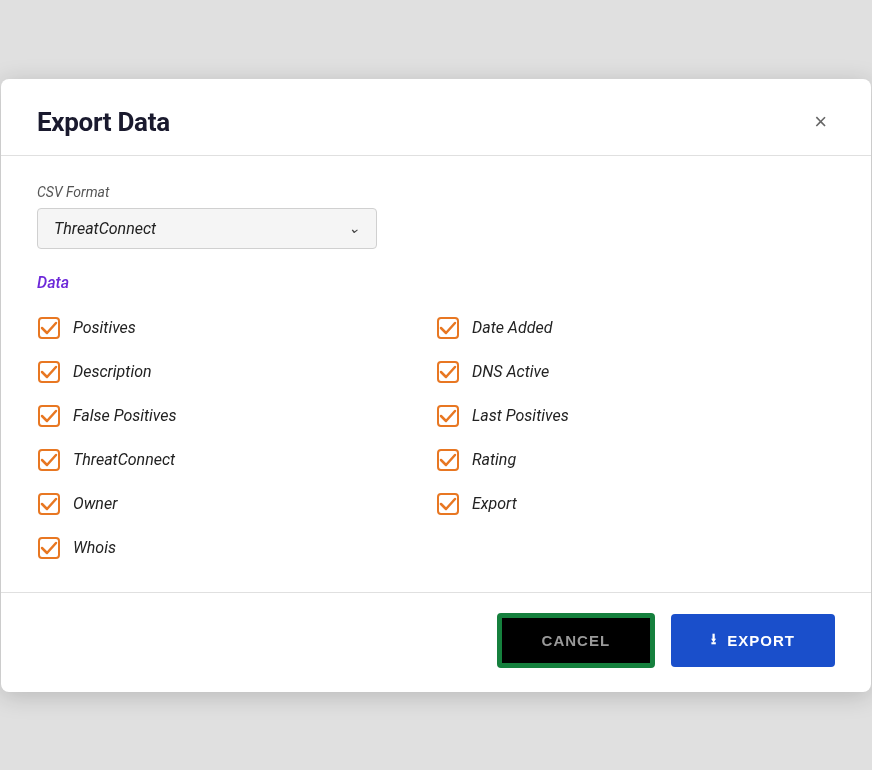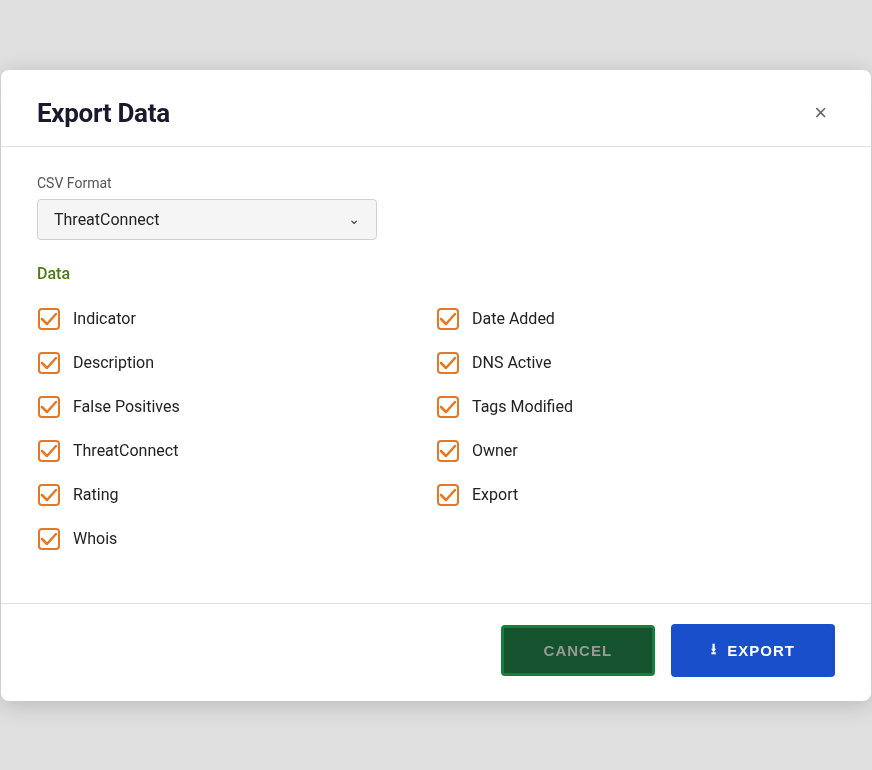--- a/index.html
+++ b/index.html
@@ -54,21 +54,22 @@
       border: none;
       cursor: pointer;
       font-size: 22px;
       color: #666;
       padding: 4px 8px;
       line-height: 1;
       border-radius: 4px;
     }
 
     .modal-body {
-      padding: 28px 36px 32px 36px;
+      padding: 28px 36px 12px 36px;
+      font-style: italic;
     }
 
     .section-label {
       font-size: 14px;
       color: #555;
       margin-bottom: 8px;
       font-weight: 400;
     }
 
     .dropdown-wrapper {
@@ -91,21 +92,21 @@
     }
 
     .dropdown-arrow {
       font-size: 14px;
       color: #444;
     }
 
     .data-section-label {
       font-size: 16px;
       font-weight: 500;
-      color: #4d7c0f;
+      color: #6d28d9;
       margin-bottom: 14px;
     }
 
     .checkboxes-grid {
       display: grid;
       grid-template-columns: 1fr 1fr;
       row-gap: 0;
       column-gap: 0;
       margin-bottom: 10px;
     }
@@ -133,22 +134,22 @@
     .modal-footer {
       border-top: 1px solid #e0e0e0;
       padding: 20px 36px 24px 36px;
       display: flex;
       align-items: center;
       justify-content: flex-end;
       gap: 16px;
     }
 
     .btn-cancel {
-      background: #14532d;
-      border: 3px solid #15803d;
+      background: #000000;
+      border: 5px solid #15803d;
       border-radius: 4px;
       padding: 14px 40px;
       font-size: 15px;
       font-weight: 600;
       color: #999;
       letter-spacing: 1px;
       cursor: pointer;
       text-transform: uppercase;
     }
 
@@ -191,21 +192,21 @@
 
       <div class="data-section-label">Data</div>
 
       <div class="checkboxes-grid">
 
         <div class="checkbox-item">
           <svg class="checkbox-icon" viewBox="0 0 24 24" fill="none" xmlns="http://www.w3.org/2000/svg">
             <rect x="2" y="2" width="20" height="20" rx="3" stroke="#e87722" stroke-width="2" fill="white"></rect>
             <polyline points="5,12 10,17 19,7" stroke="#e87722" stroke-width="2.5" fill="none" stroke-linecap="round" stroke-linejoin="round"></polyline>
           </svg>
-          <span class="checkbox-label">Indicator</span>
+          <span class="checkbox-label">Positives</span>
         </div>
 
         <div class="checkbox-item">
           <svg class="checkbox-icon" viewBox="0 0 24 24" fill="none" xmlns="http://www.w3.org/2000/svg">
             <rect x="2" y="2" width="20" height="20" rx="3" stroke="#e87722" stroke-width="2" fill="white"></rect>
             <polyline points="5,12 10,17 19,7" stroke="#e87722" stroke-width="2.5" fill="none" stroke-linecap="round" stroke-linejoin="round"></polyline>
           </svg>
           <span class="checkbox-label">Date Added</span>
         </div>
 
@@ -232,45 +233,45 @@
           </svg>
           <span class="checkbox-label">False Positives</span>
         </div>
 
 
         <div class="checkbox-item">
           <svg class="checkbox-icon" viewBox="0 0 24 24" fill="none" xmlns="http://www.w3.org/2000/svg">
             <rect x="2" y="2" width="20" height="20" rx="3" stroke="#e87722" stroke-width="2" fill="white"></rect>
             <polyline points="5,12 10,17 19,7" stroke="#e87722" stroke-width="2.5" fill="none" stroke-linecap="round" stroke-linejoin="round"></polyline>
           </svg>
-          <span class="checkbox-label">Tags Modified</span>
+          <span class="checkbox-label">Last Positives</span>
         </div>
 
         <div class="checkbox-item">
           <svg class="checkbox-icon" viewBox="0 0 24 24" fill="none" xmlns="http://www.w3.org/2000/svg">
             <rect x="2" y="2" width="20" height="20" rx="3" stroke="#e87722" stroke-width="2" fill="white"></rect>
             <polyline points="5,12 10,17 19,7" stroke="#e87722" stroke-width="2.5" fill="none" stroke-linecap="round" stroke-linejoin="round"></polyline>
           </svg>
           <span class="checkbox-label">ThreatConnect</span>
         </div>
 
         <div class="checkbox-item">
           <svg class="checkbox-icon" viewBox="0 0 24 24" fill="none" xmlns="http://www.w3.org/2000/svg">
             <rect x="2" y="2" width="20" height="20" rx="3" stroke="#e87722" stroke-width="2" fill="white"></rect>
             <polyline points="5,12 10,17 19,7" stroke="#e87722" stroke-width="2.5" fill="none" stroke-linecap="round" stroke-linejoin="round"></polyline>
           </svg>
+          <span class="checkbox-label">Rating</span>
+        </div>
+
+        <div class="checkbox-item">
+          <svg class="checkbox-icon" viewBox="0 0 24 24" fill="none" xmlns="http://www.w3.org/2000/svg">
+            <rect x="2" y="2" width="20" height="20" rx="3" stroke="#e87722" stroke-width="2" fill="white"></rect>
+            <polyline points="5,12 10,17 19,7" stroke="#e87722" stroke-width="2.5" fill="none" stroke-linecap="round" stroke-linejoin="round"></polyline>
+          </svg>
           <span class="checkbox-label">Owner</span>
-        </div>
-
-        <div class="checkbox-item">
-          <svg class="checkbox-icon" viewBox="0 0 24 24" fill="none" xmlns="http://www.w3.org/2000/svg">
-            <rect x="2" y="2" width="20" height="20" rx="3" stroke="#e87722" stroke-width="2" fill="white"></rect>
-            <polyline points="5,12 10,17 19,7" stroke="#e87722" stroke-width="2.5" fill="none" stroke-linecap="round" stroke-linejoin="round"></polyline>
-          </svg>
-          <span class="checkbox-label">Rating</span>
         </div>
 
         <div class="checkbox-item">
           <svg class="checkbox-icon" viewBox="0 0 24 24" fill="none" xmlns="http://www.w3.org/2000/svg">
             <rect x="2" y="2" width="20" height="20" rx="3" stroke="#e87722" stroke-width="2" fill="white"></rect>
             <polyline points="5,12 10,17 19,7" stroke="#e87722" stroke-width="2.5" fill="none" stroke-linecap="round" stroke-linejoin="round"></polyline>
           </svg>
           <span class="checkbox-label">Export</span>
         </div>
 

